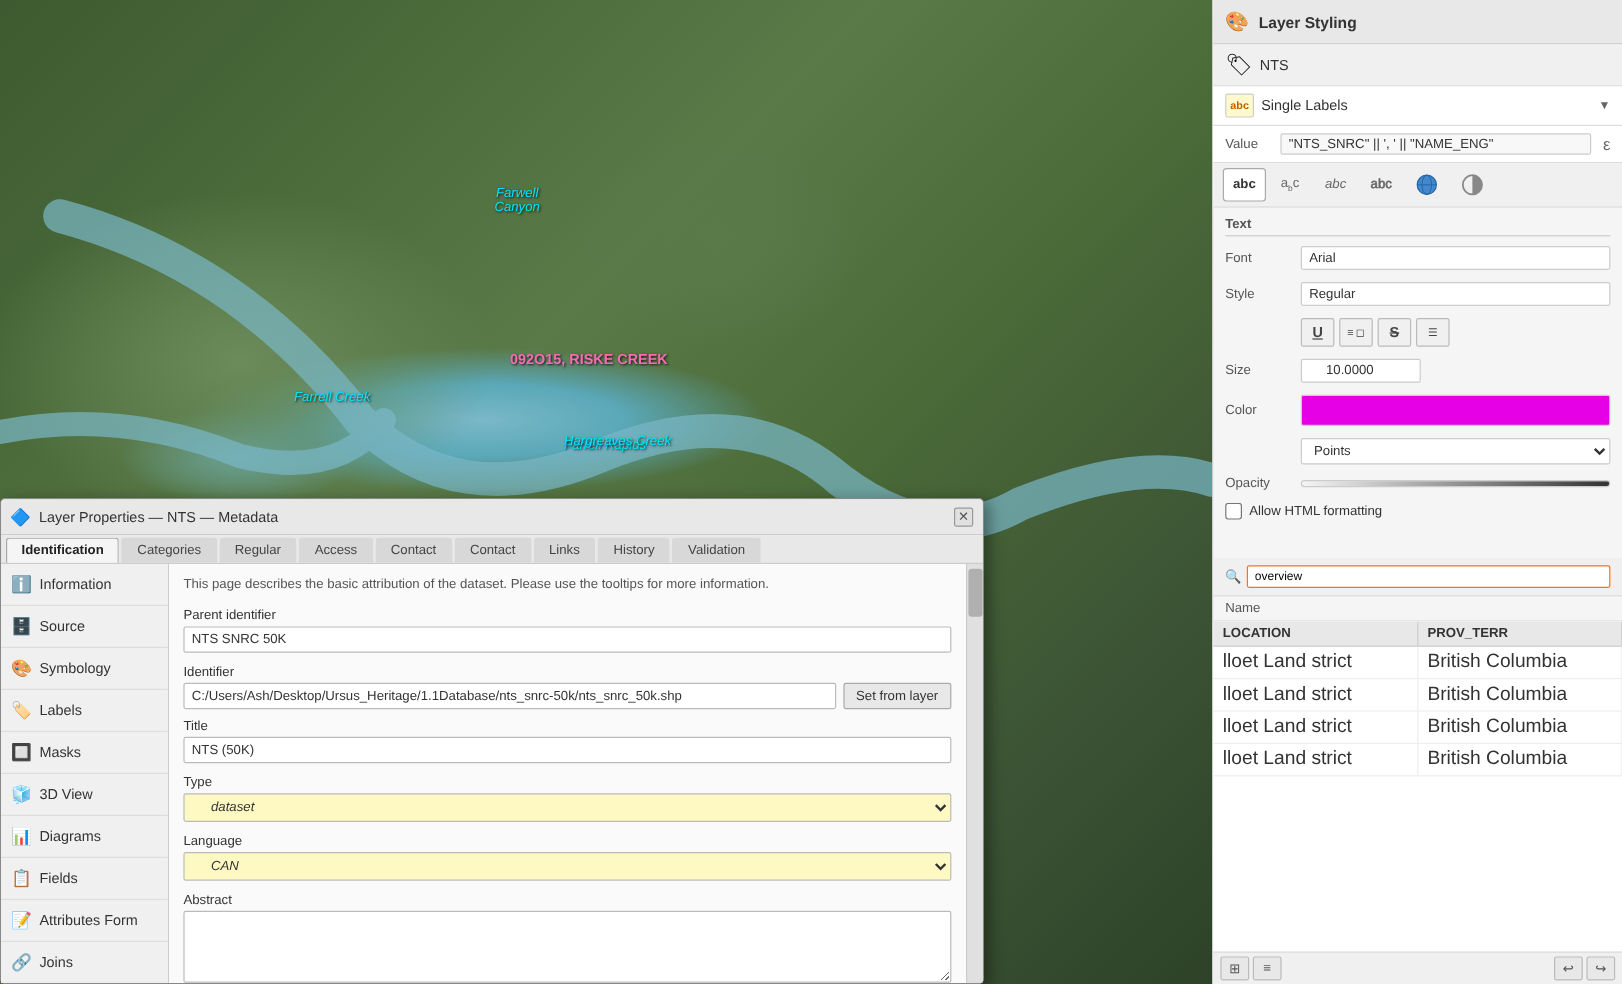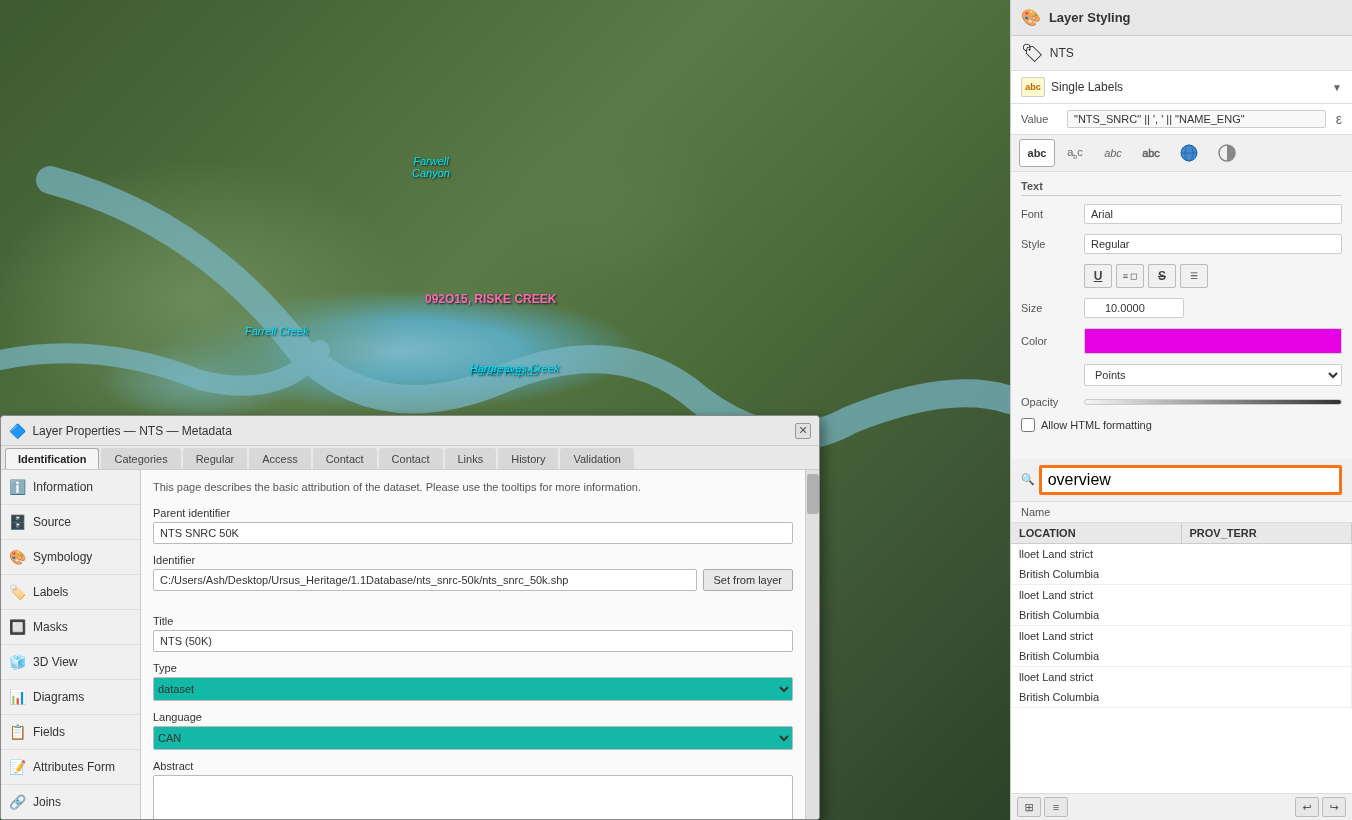--- a/index.html
+++ b/index.html
@@ -176,44 +176,45 @@
       font-size: 11px;
       background: white;
       margin-bottom: 10px;
       color: #333;
     }
 
     .input-row {
       display: flex;
       gap: 6px;
       align-items: flex-end;
-      margin-bottom: 24px;
+      margin-bottom: 8px;
     }
     .input-row .text-input { margin-bottom: 0; flex: 1; }
 
     .set-layer-btn {
       padding: 4px 10px;
       background: #e8e8e8;
       border: 1px solid #aaa;
       border-radius: 2px;
       font-size: 11px;
       cursor: pointer;
       white-space: nowrap;
       color: #333;
     }
 
     .select-input {
       width: 100%;
-      padding: 4px 0;
+      padding: 4px 18px;
       border: 1px solid #bbb;
       border-radius: 2px;
       font-size: 11px;
-      background: #14b8a6;
+      background: #fef9c3;
       margin-bottom: 10px;
       color: #333;
+      font-style: italic;
     }
 
     .textarea-input {
       width: 100%;
       height: 60px;
       padding: 4px 6px;
       border: 1px solid #bbb;
       border-radius: 2px;
       font-size: 11px;
       background: white;
@@ -424,23 +425,23 @@
       gap: 4px;
     }
 
     .search-icon-small {
       font-size: 11px;
       color: #888;
     }
 
     .search-input-small {
       flex: 1;
-      border: 3px solid #f97316;
+      border: 1px solid #f97316;
       padding: 3px 6px;
-      font-size: 16px;
+      font-size: 10px;
       border-radius: 2px;
       background: white;
     }
 
     .name-label {
       font-size: 11px;
       color: #555;
       padding: 4px 10px;
       border-bottom: 1px solid #ddd;
     }
@@ -456,22 +457,21 @@
 
     .table-header-cell {
       padding: 4px 8px;
       border-right: 1px solid #ccc;
       flex: 1;
     }
 
     .table-row {
       display: flex;
       border-bottom: 1px solid #eee;
-      font-size: 11px;
-      flex-direction: column;
+      font-size: 16px;
     }
 
     .table-cell {
       padding: 4px 8px;
       border-right: 1px solid #eee;
       flex: 1;
       color: #333;
     }
 
     .table-toolbar {

